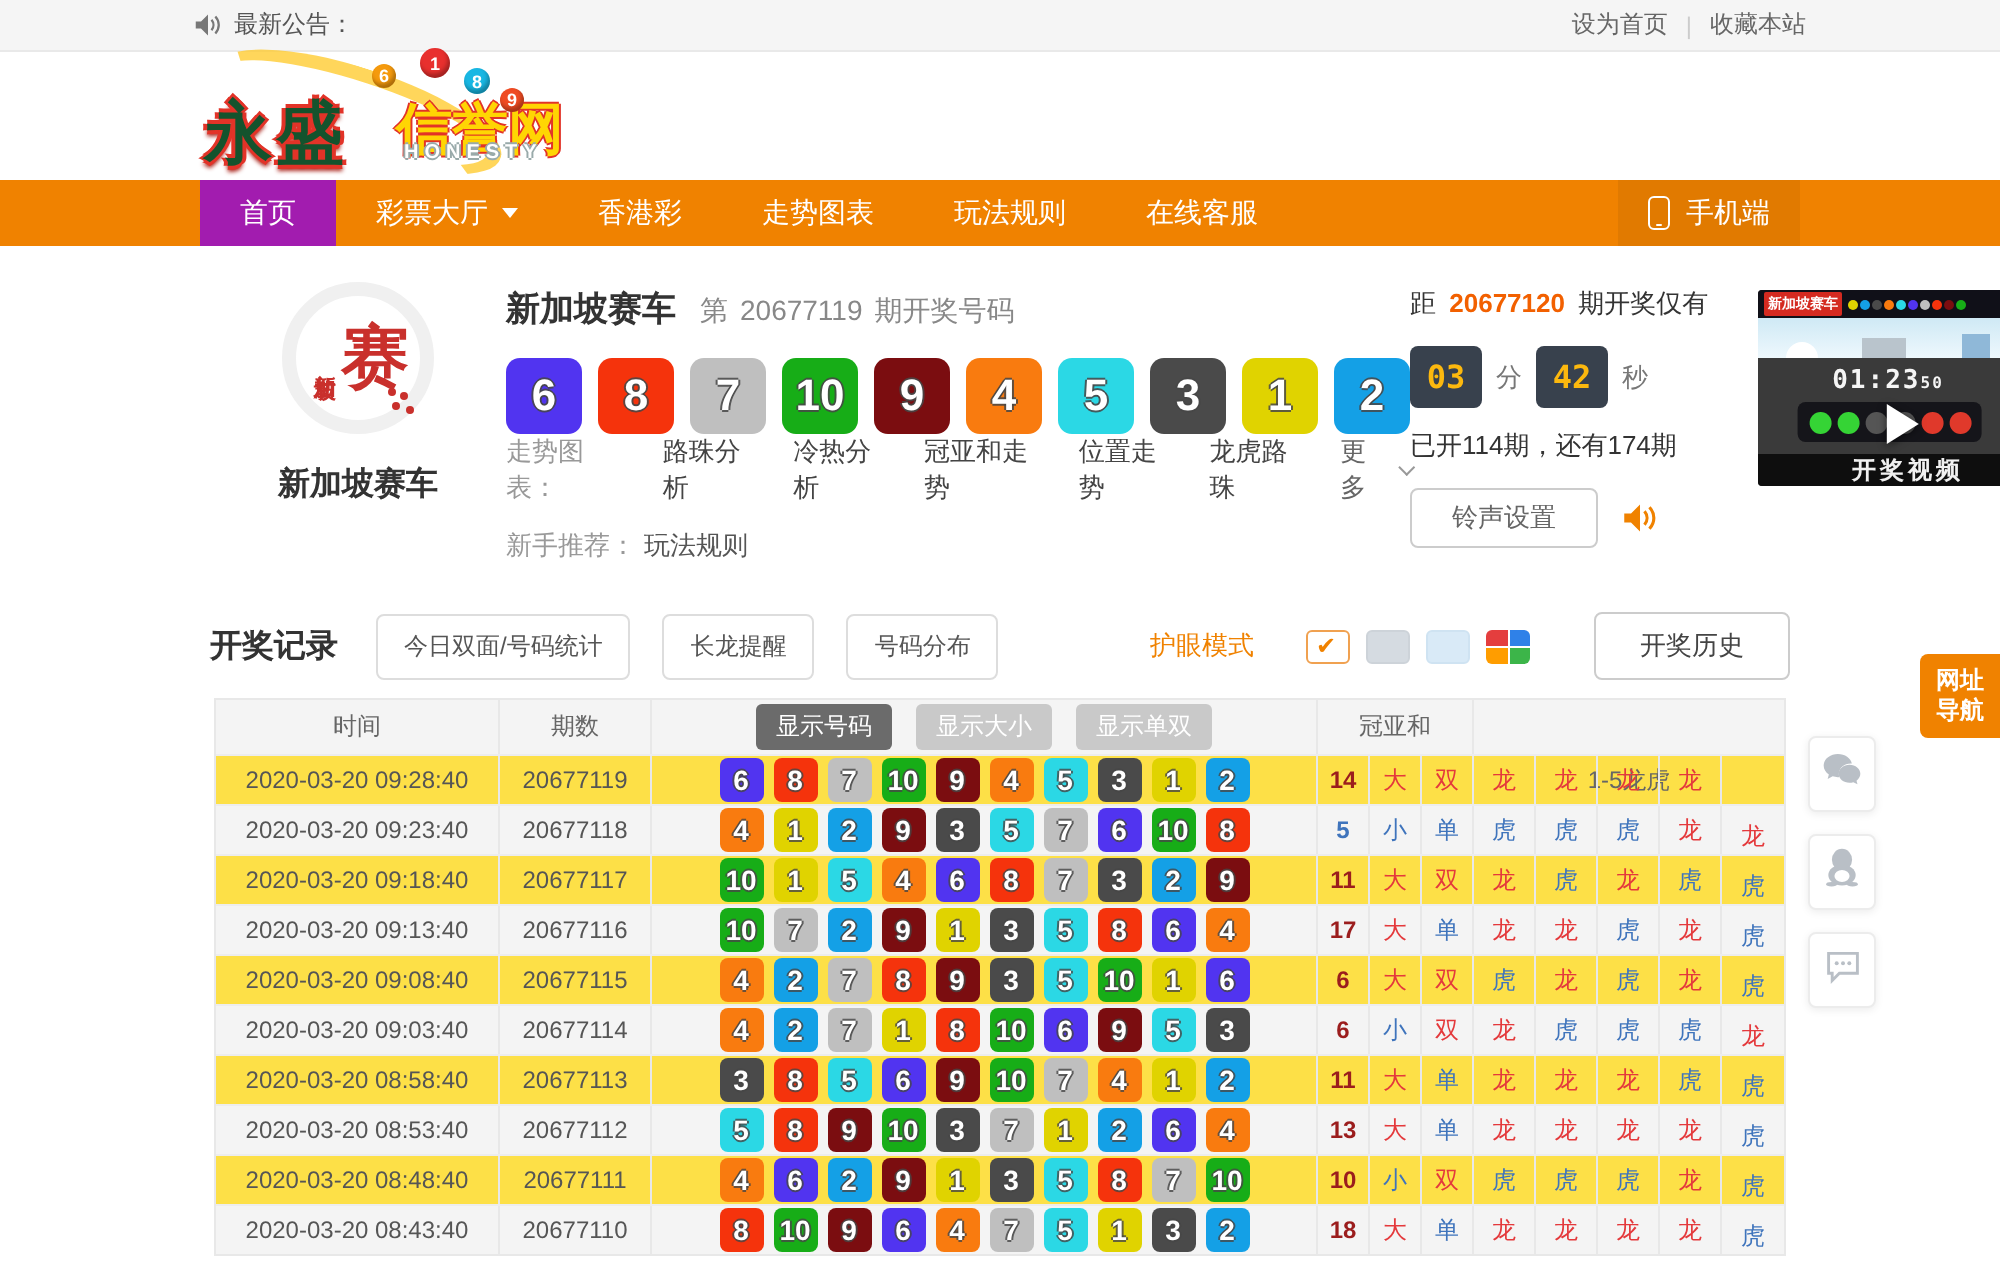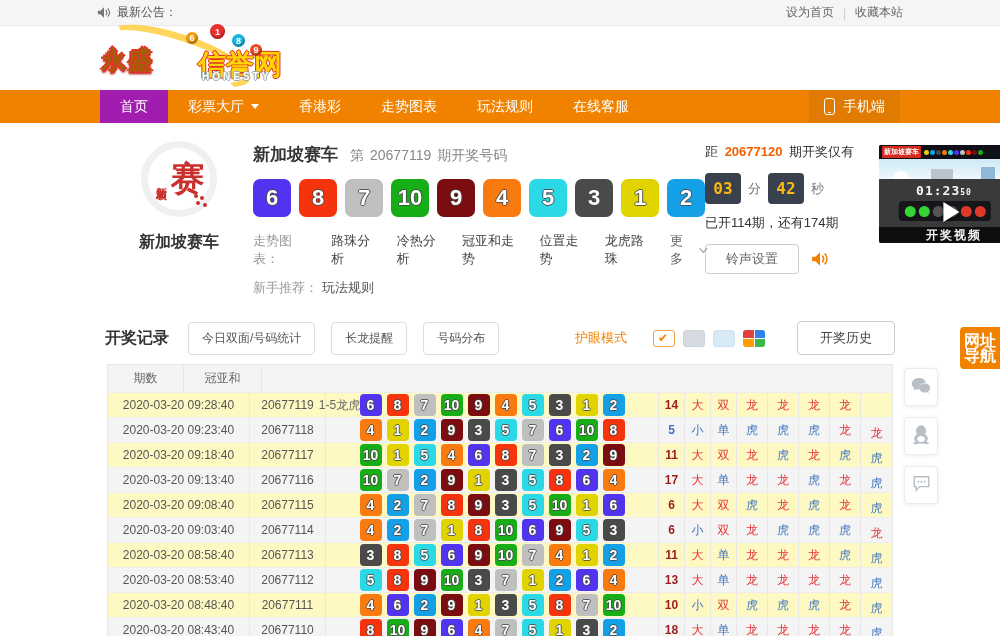--- a/index.html
+++ b/index.html
@@ -11,21 +11,21 @@
   .ann{display:flex;align-items:center;gap:6px;}
   .ann-red{color:#e43e3e;}
   .top-links{display:flex;align-items:center;gap:9px;color:#666;}
   .top-links .sep{color:#ccc;}
   .top-links span{cursor:pointer;}
   
   .header{height:64px;display:flex;align-items:center;background:#fff;}
   .logo{margin-left:102px;position:relative;width:220px;height:60px;}
   .logo-swoosh{position:absolute;left:2px;top:6px;width:150px;height:44px;border:5px solid transparent;
     border-top:7px solid #ffcc33;border-right:7px solid #ffcc33;border-radius:50%;transform:rotate(18deg);opacity:.8;}
-  .logo-ys{position:absolute;left:0;top:16px;font-size:24px;font-weight:bold;color:#a16207;letter-spacing:2px;
+  .logo-ys{position:absolute;left:0;top:16px;font-size:34px;font-weight:bold;color:#14532d;letter-spacing:2px;
     text-shadow:-2px 0 #e23328,0 2px #e23328,2px 0 #e23328,0 -2px #e23328,0 3px 2px #a81f16;}
   .logo-xy{position:absolute;left:96px;top:18px;font-size:28px;font-weight:bold;color:#ffd503;
     text-shadow:-1px 0 #e23328,0 1px #e23328,1px 0 #e23328,0 -1px #e23328;}
   .logo-honesty{position:absolute;left:100px;top:43px;font-size:10px;font-weight:bold;color:#fff;letter-spacing:3px;
     text-shadow:-1px 0 #9aa,0 1px #9aa,1px 0 #9aa,0 -1px #9aa;}
   .logo-ball{position:absolute;width:15px;height:15px;border-radius:50%;color:#fff;font-size:9px;font-weight:bold;
     display:flex;align-items:center;justify-content:center;box-shadow:inset -1px -2px 2px rgba(0,0,0,.3);}
   .lb0{left:108px;top:-4px;} .lb1{left:130px;top:6px;width:13px;height:13px;} .lb2{left:84px;top:4px;width:12px;height:12px;} .lb3{left:148px;top:16px;width:12px;height:12px;}
   
   .nav{height:33px;background:#f08200;}
@@ -50,21 +50,21 @@
   .hero-mid{flex:1;padding-top:2px;}
   .hero-title{font-size:14px;color:#888;margin-bottom:13px;display:flex;align-items:baseline;gap:6px;}
   .hero-title b{font-size:17px;color:#333;margin-right:6px;}
   .ball-row{display:flex;gap:8px;}
   .ball{display:flex;align-items:center;justify-content:center;color:#fff;font-weight:bold;
     background-image:linear-gradient(180deg,rgba(255,255,255,.35),rgba(255,255,255,0) 55%);}
   .ball.big{width:38px;height:38px;border-radius:7px;font-size:22px;
     text-shadow:-1px 0 rgba(70,70,70,.85),0 1px rgba(70,70,70,.85),1px 0 rgba(70,70,70,.85),0 -1px rgba(70,70,70,.85);}
   .ball.small{width:22px;height:22px;border-radius:4px;font-size:14px;
     text-shadow:-1px 0 rgba(70,70,70,.8),0 1px rgba(70,70,70,.8),1px 0 rgba(70,70,70,.8),0 -1px rgba(70,70,70,.8);}
-  .trend-row{margin-top:15px;font-size:13px;color:#999;display:flex;align-items:flex-start;gap:17px;}
+  .trend-row{font-size:13px;color:#999;display:flex;align-items:flex-start;gap:17px;}
   .tlink{color:#444;cursor:pointer;}
   .more-link{color:#666;cursor:pointer;display:flex;align-items:center;gap:5px;}
   .more-caret{width:6px;height:6px;border-right:1.5px solid #999;border-bottom:1.5px solid #999;transform:rotate(45deg) translateY(-2px);}
   .newbie-row{margin-top:11px;font-size:13px;color:#999;display:flex;gap:4px;}
   .newbie-row .tlink{color:#555;}
   
   .hero-cd{width:172px;flex-shrink:0;font-size:13px;color:#333;padding-top:2px;}
   .cd-issue{color:#f26000;font-weight:bold;margin:0 3px;}
   .cd-timer{display:flex;align-items:center;gap:7px;margin:12px 0 10px;color:#777;}
   .cd-box{width:36px;height:31px;background:#38414d;border-radius:4px;color:#fcb80e;font-weight:bold;font-size:16px;
@@ -108,29 +108,29 @@
   .swatch.colorful i{display:block;}
   .history-btn{border:1px solid #ccc;border-radius:4px;padding:7px 22px;font-size:13px;color:#444;background:#fff;margin-left:8px;cursor:pointer;}
   
   .table{width:786px;margin:0 auto;border:1px solid #e8e8e8;font-size:12px;color:#555;}
   .thead{display:flex;background:#f4f4f4;height:27px;color:#666;}
   .th,.td{display:flex;align-items:center;justify-content:center;border-right:1px solid #e8e8e8;}
   .th:last-child,.td:last-child{border-right:none;margin-top:40px;}
   .c-time{width:142px;} .c-issue{width:76px;} .c-balls{flex:1;} .c-sub{width:26px;} .c-group3{width:78px;} .c-group5{width:155px;} .c-lt{width:31px;}
   .disp-btn{padding:3px 10px;border-radius:3px;color:#fff;background:#c9c9c9;margin:0 6px;cursor:pointer;}
   .disp-btn.active{background:#6b6b6b;}
-  .trow{display:flex;height:25px;border-top:1px solid #ededed;background:#fef9c3;}
+  .trow{display:flex;height:25px;border-top:1px solid #ededed;background:#fde047;}
   .trow:nth-child(even){background:#f4f4f4;}
   .td.c-balls{gap:5px;}
   .lt-red{color:#e4393c;} .lt-blue{color:#3f74bc;}
   .sum-red{color:#9b1d1d;font-weight:bold;} .sum-blue{color:#3f74bc;font-weight:bold;}
   
   .float-nav{position:absolute;right:0;top:327px;width:40px;height:42px;background:#f08200;color:#fff;
     border-radius:4px 0 0 4px;display:flex;flex-direction:column;align-items:center;justify-content:center;
-    font-size:16px;font-weight:bold;line-height:15px;cursor:pointer;}
+    font-size:12px;font-weight:bold;line-height:15px;cursor:pointer;}
   .float-icons{position:absolute;right:62px;top:368px;display:flex;flex-direction:column;gap:11px;}
   .fi{width:34px;height:38px;background:#fff;border:1px solid #ececec;border-radius:4px;
     box-shadow:0 1px 4px rgba(0,0,0,.08);display:flex;align-items:center;justify-content:center;cursor:pointer;}
 </style>
 </head>
 <body>
 
 <div class="topbar">
   <div class="topbar-inner">
     <div class="ann">
@@ -315,21 +315,27 @@
           <i style="background: rgb(255, 157, 0);"></i>
           <i style="background: rgb(60, 181, 73);"></i>
         </span>
       </span>
     <span class="history-btn">开奖历史</span>
   </span>
 </div>
 
 <div class="table">
   <div class="thead">
+    <div class="th c-time">时间</div>
     <div class="th c-issue">期数</div>
+    <div class="th c-balls">
+        <span class="disp-btn active">显示号码</span>
+        <span class="disp-btn">显示大小</span>
+        <span class="disp-btn">显示单双</span>
+      </div>
     <div class="th c-group3">冠亚和</div>
     <div class="th c-group5">1-5龙虎</div>
   </div>
   <div>
       <div class="trow">
         <div class="td c-time">2020-03-20 09:28:40</div>
         <div class="td c-issue">20677119</div>
         <div class="td c-balls">
           <span class="ball small" style="background: rgb(81, 52, 240);">6</span>
           <span class="ball small" style="background: rgb(245, 51, 12);">8</span>

